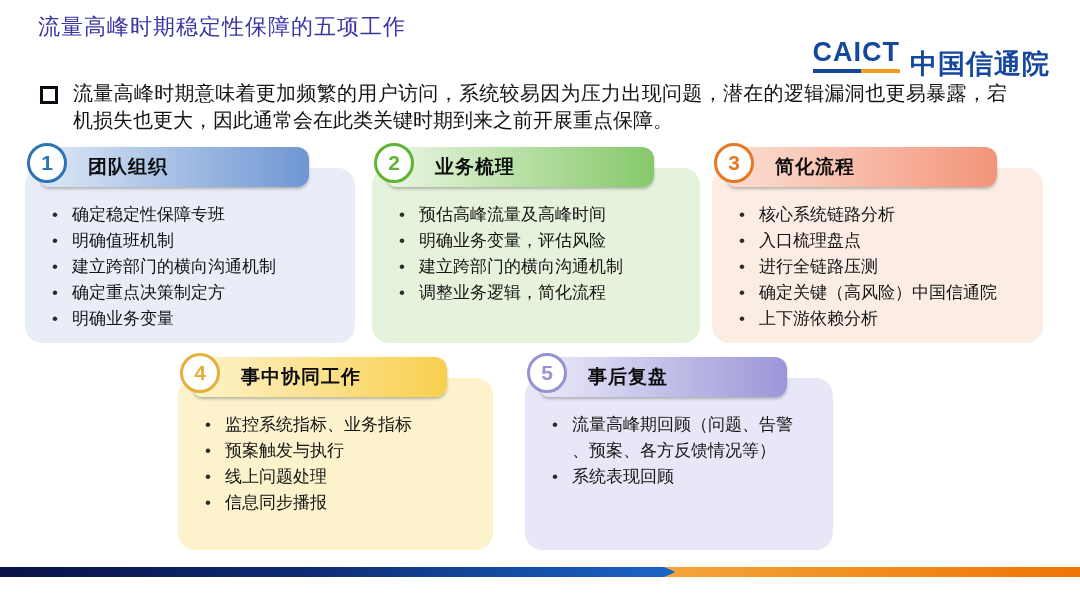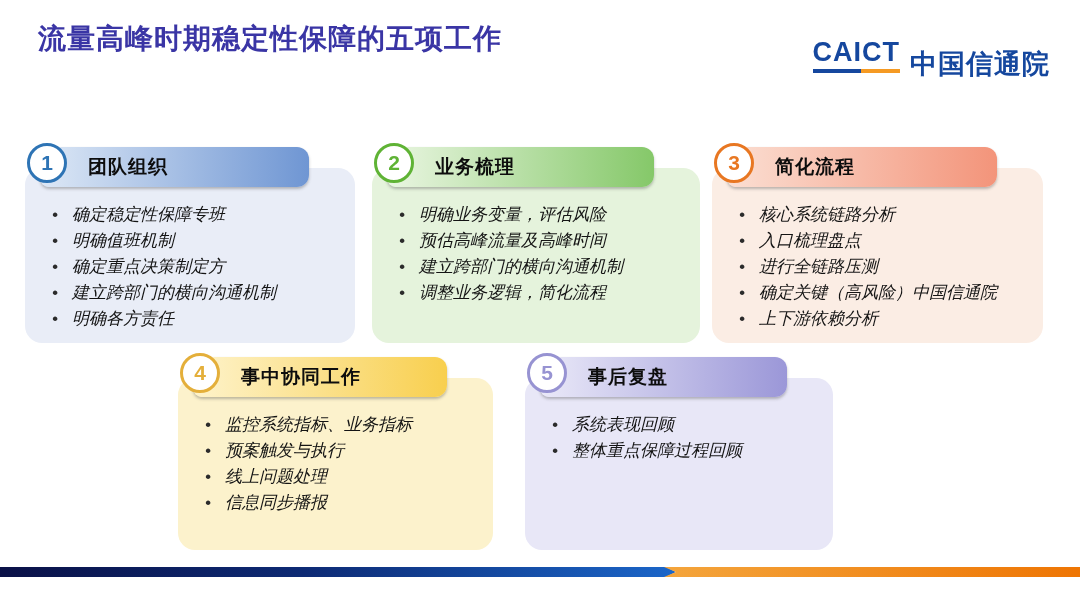--- a/index.html
+++ b/index.html
@@ -1,21 +1,21 @@
 <!DOCTYPE html>
 <html><head>
 <meta charset="utf-8">
 <style>
   html,body{margin:0;padding:0;background:#888;}
   .slide{
     position:relative;width:1080px;height:606px;background:#ffffff;overflow:hidden;
     font-family:"Liberation Sans","DejaVu Sans",sans-serif;margin:0 auto;
   }
   .slide-title{
-    position:absolute;left:38px;top:20px;font-size:28px;font-weight:bold;
+    position:absolute;left:38px;top:12px;font-size:22px;font-weight:normal;
     letter-spacing:1px;white-space:nowrap;
   }
   
   .logo{position:absolute;top:30px;right:30px;display:flex;align-items:center;gap:10px;}
   .caict{position:relative;font-size:27px;font-weight:800;line-height:1;padding-bottom:7px;letter-spacing:1px;}
   .caict-underline{position:absolute;left:0;right:0;bottom:0;height:4px;}
   .org-name{font-size:27px;font-weight:bold;letter-spacing:1px;}
   
   .intro{position:absolute;left:40px;top:80px;display:flex;gap:15px;}
   .sq{width:12px;height:12px;border:3px solid #0a0a14;margin-top:6px;flex:none;}
@@ -36,21 +36,21 @@
     position:absolute;left:15px;top:4px;right:46px;height:40px;border-radius:9px 12px 12px 9px;
     background:linear-gradient(90deg,var(--gfrom,#eee),var(--gto,#bbb));
     box-shadow:0 2px 3px rgba(70,70,70,.35);z-index:2;
     display:flex;align-items:center;padding-left:48px;
     font-size:19px;font-weight:bold;color:#0d0d0d;letter-spacing:1px;
   }
   .cbody{
     position:absolute;left:0;right:0;top:25px;bottom:0;background:var(--body,#f4f4f4);
     border-radius:17px;padding:34px 26px 8px 20px;z-index:1;box-sizing:border-box;
   }
-  .cbody ul{list-style:none;margin:0;padding:0;font-style:italic;}
+  .cbody ul{list-style:none;margin:0;padding:0;}
   .cbody li{
     position:relative;padding-left:27px;font-size:17px;line-height:26px;color:#141414;
     word-break:break-all;line-break:anywhere;
   }
   .cbody li::before{content:"•";position:absolute;left:7px;color:#2b2b2b;}
   
   .bar-blue{
     position:absolute;left:0;top:567px;width:676px;height:10px;
     clip-path:polygon(0 0,666px 0,100% 50%,666px 100%,0 100%);
   }
@@ -67,42 +67,46 @@
   <div class="slide-title" style="color: rgb(58, 53, 165);">流量高峰时期稳定性保障的五项工作</div>
 
   <div class="logo">
     <div class="caict" style="color: rgb(21, 71, 158);">
       <span>CAICT</span>
       <span class="caict-underline" style="background: linear-gradient(90deg, rgb(21, 71, 158) 0px, rgb(21, 71, 158) 55%, rgb(245, 154, 35) 55%, rgb(245, 154, 35) 100%);"></span>
     </div>
     <div class="org-name" style="color: rgb(21, 71, 158); margin-top: 16px;">中国信通院</div>
   </div>
 
+  <div class="intro">
+    <span class="sq"></span>
+    <div class="intro-text">流量高峰时期意味着更加频繁的用户访问，系统较易因为压力出现问题，潜在的逻辑漏洞也更易暴露，宕机损失也更大，因此通常会在此类关键时期到来之前开展重点保障。</div>
+  </div>
 
   <div class="card" id="card1" style="--ring: #2E74B5; --gfrom: #DDE8F6; --gto: #6F96D3; --body: #E9EDF7;">
     <div class="badge">1</div>
     <div class="hdr">团队组织</div>
     <div class="cbody">
       <ul>
         <li>确定稳定性保障专班</li>
         <li>明确值班机制</li>
+        <li>建立跨部门的横向沟通机制</li>
         <li>确定重点决策制定方</li>
-        <li>建立跨部门的横向沟通机制</li>
-        <li>明确各方责任</li>
+        <li>明确业务变量</li>
       </ul>
     </div>
   </div>
 
   <div class="card" id="card2" style="--ring: #5FB335; --gfrom: #EAF6E2; --gto: #85C869; --body: #E5F3DC;">
     <div class="badge">2</div>
     <div class="hdr">业务梳理</div>
     <div class="cbody">
       <ul>
+        <li>预估高峰流量及高峰时间</li>
         <li>明确业务变量，评估风险</li>
-        <li>预估高峰流量及高峰时间</li>
         <li>建立跨部门的横向沟通机制</li>
         <li>调整业务逻辑，简化流程</li>
       </ul>
     </div>
   </div>
 
   <div class="card" id="card3" style="--ring: #E87722; --gfrom: #FBDFD3; --gto: #F3947A; --body: #FBEDE4;">
     <div class="badge">3</div>
     <div class="hdr">简化流程</div>
     <div class="cbody">
@@ -127,22 +131,22 @@
         <li>信息同步播报</li>
       </ul>
     </div>
   </div>
 
   <div class="card" id="card5" style="--ring: #9793D2; --gfrom: #EAE9F8; --gto: #9B97D8; --body: #E8E7F7;">
     <div class="badge">5</div>
     <div class="hdr">事后复盘</div>
     <div class="cbody">
       <ul>
+        <li>流量高峰期回顾（问题、告警、预案、各方反馈情况等）</li>
         <li>系统表现回顾</li>
-        <li>整体重点保障过程回顾</li>
       </ul>
     </div>
   </div>
 
   <div class="bar-blue" style="background: linear-gradient(90deg, rgb(10, 17, 71), rgb(13, 42, 116) 45%, rgb(27, 102, 201));"></div>
   <div class="bar-orange" style="background: linear-gradient(90deg, rgb(244, 165, 60), rgb(238, 117, 3));"></div>
 
 </div>
 
 </body></html>

